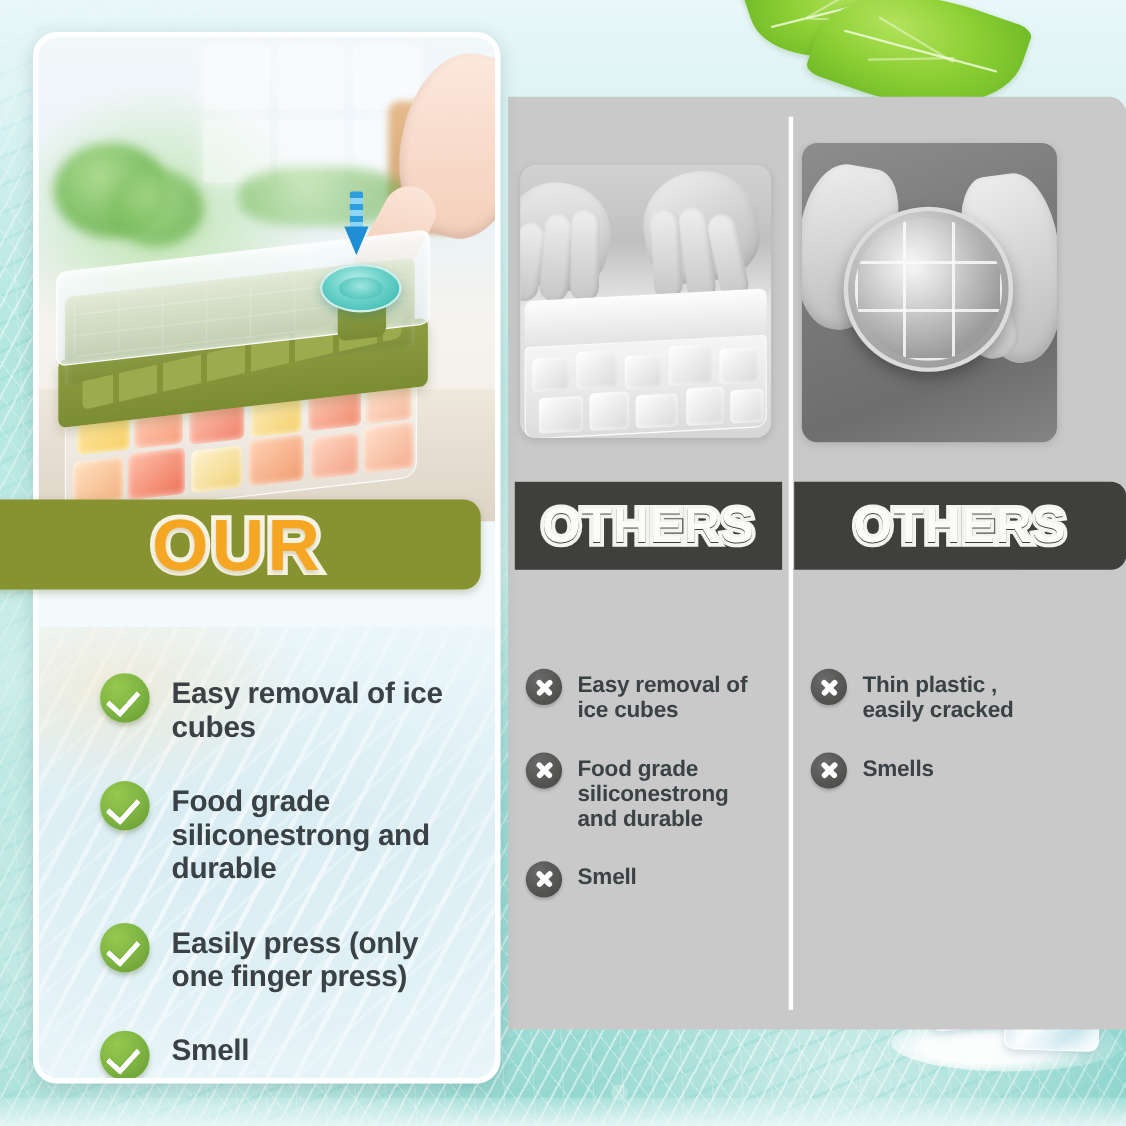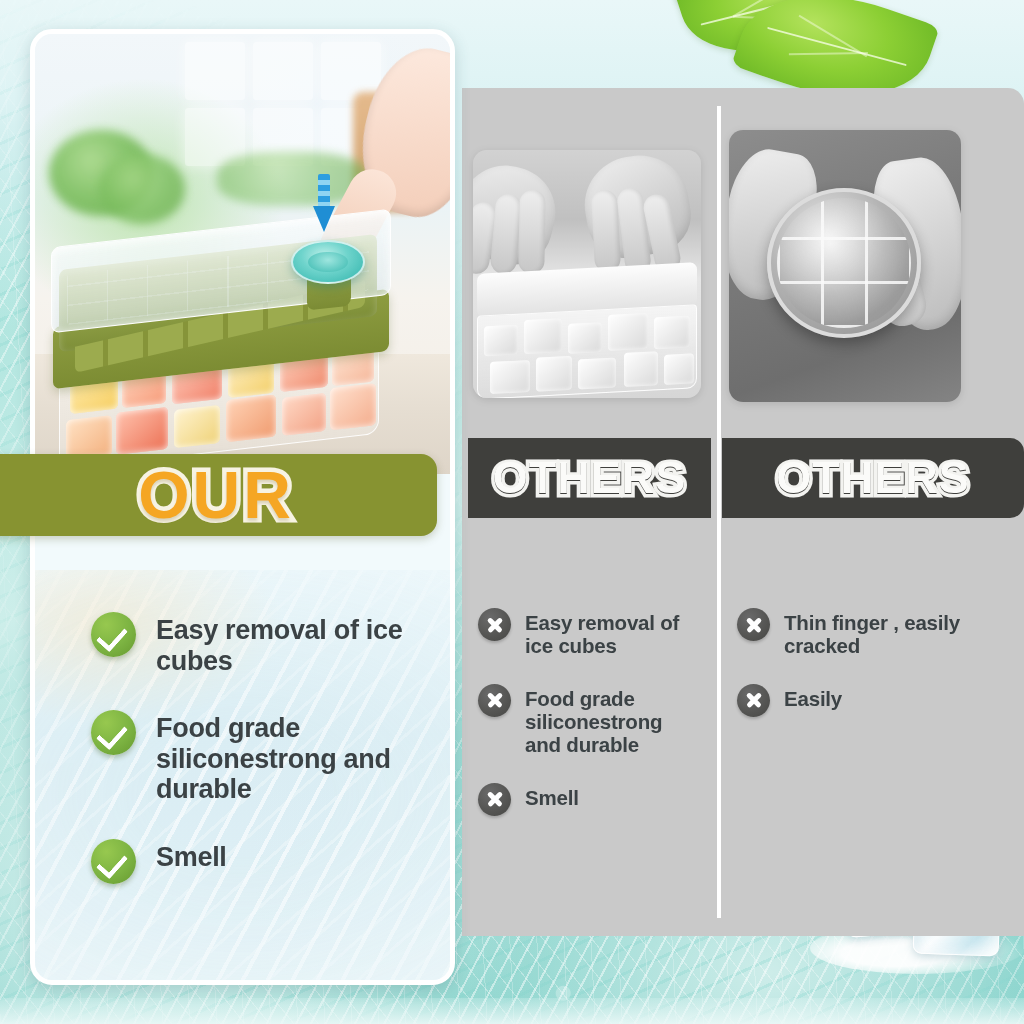--- a/index.html
+++ b/index.html
@@ -453,25 +453,25 @@
       <div class="hand" style="left:150px; top:28px; width:86px; height:172px; border-radius:30% 40% 50% 45%; transform:rotate(-8deg);"></div>
       <div class="finger" style="left:150px; top:130px; width:44px; height:66px; border-radius:20px; transform:rotate(-14deg);"></div>
       <div class="round-tray">
         <div class="cells"></div>
       </div>
     </div>
 
     <div class="cmp-list">
       <div class="cmp-row">
         <span class="x-icon"></span>
-        <span class="cmp-text">Thin finger , easily cracked</span>
+        <span class="cmp-text">Thin plastic , easily cracked</span>
       </div>
       <div class="cmp-row">
         <span class="x-icon"></span>
-        <span class="cmp-text">Easily</span>
+        <span class="cmp-text">Smells</span>
       </div>
     </div>
   </div>
 
   <div id="cmp-divider"></div>
 </div>
 
 <div class="others-bar" id="others-bar-mid">
   <span class="word">OTHERS</span>
   <span class="word-fill">OTHERS</span>
@@ -534,20 +534,24 @@
     <div class="feat-row">
       <span class="check-icon"></span>
       <span class="feat-text">Easy removal of ice cubes</span>
     </div>
     <div class="feat-row">
       <span class="check-icon"></span>
       <span class="feat-text">Food grade siliconestrong and durable</span>
     </div>
     <div class="feat-row">
       <span class="check-icon"></span>
+      <span class="feat-text">Easily press (only one finger press)</span>
+    </div>
+    <div class="feat-row">
+      <span class="check-icon"></span>
       <span class="feat-text">Smell</span>
     </div>
   </div>
 </div>
 
 <div id="our-banner">
   <span class="word">OUR</span>
 </div>
 
 </body></html>

